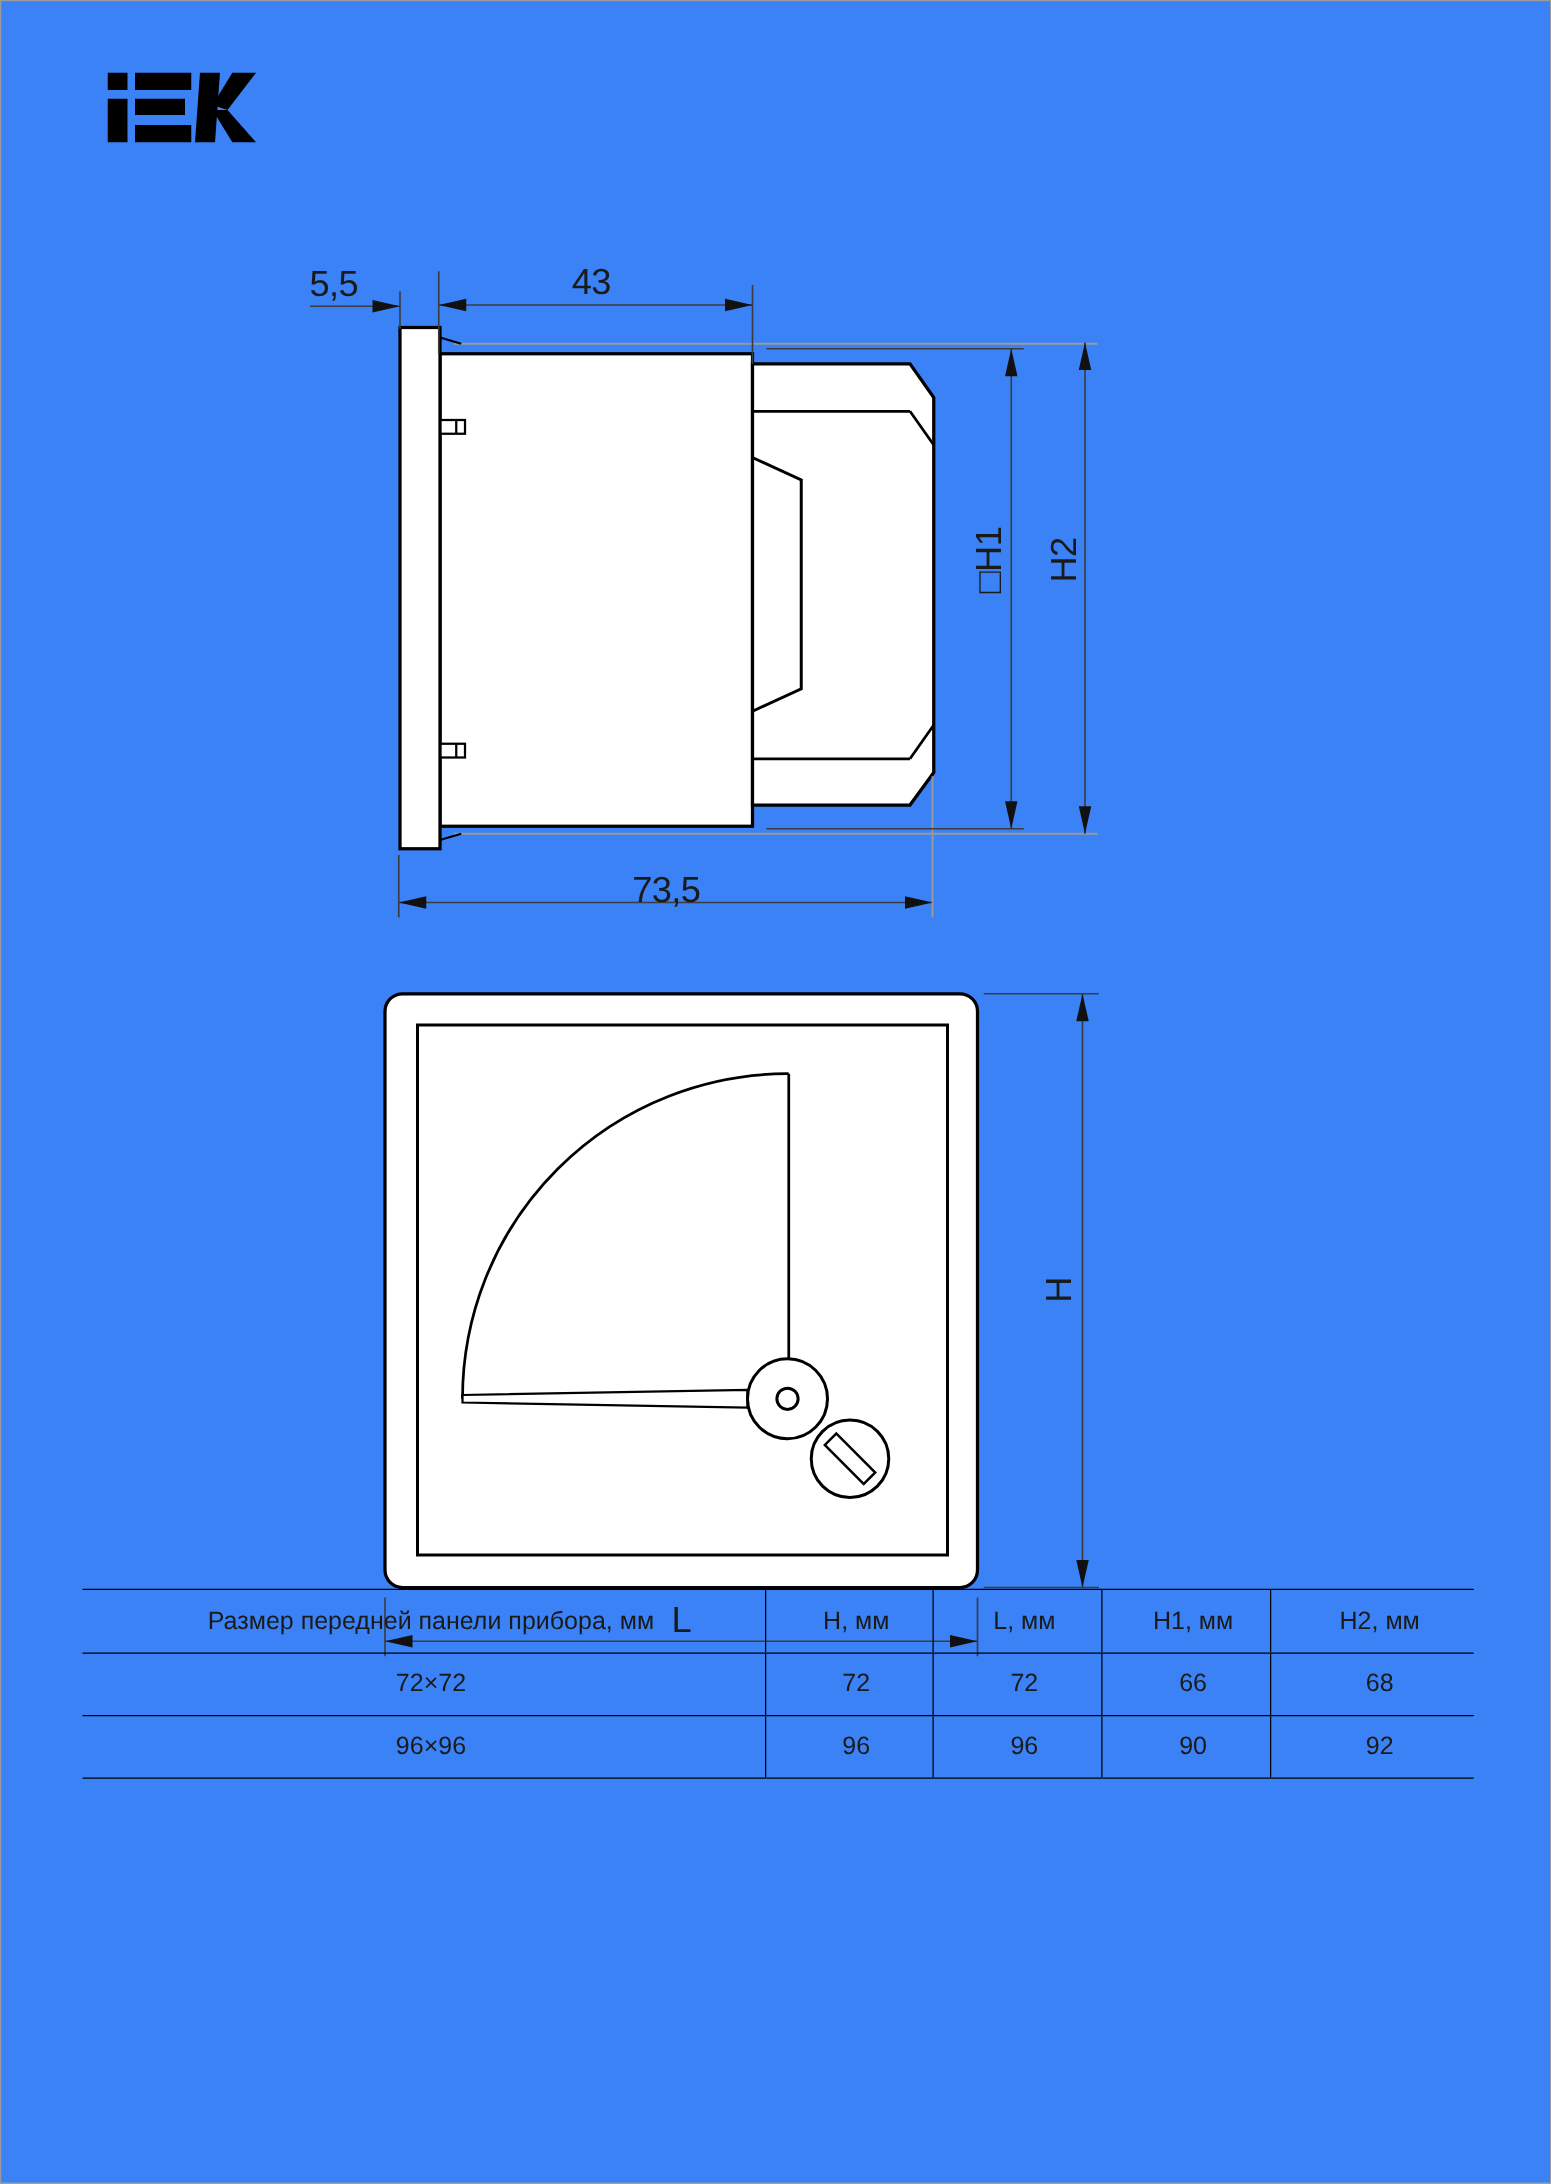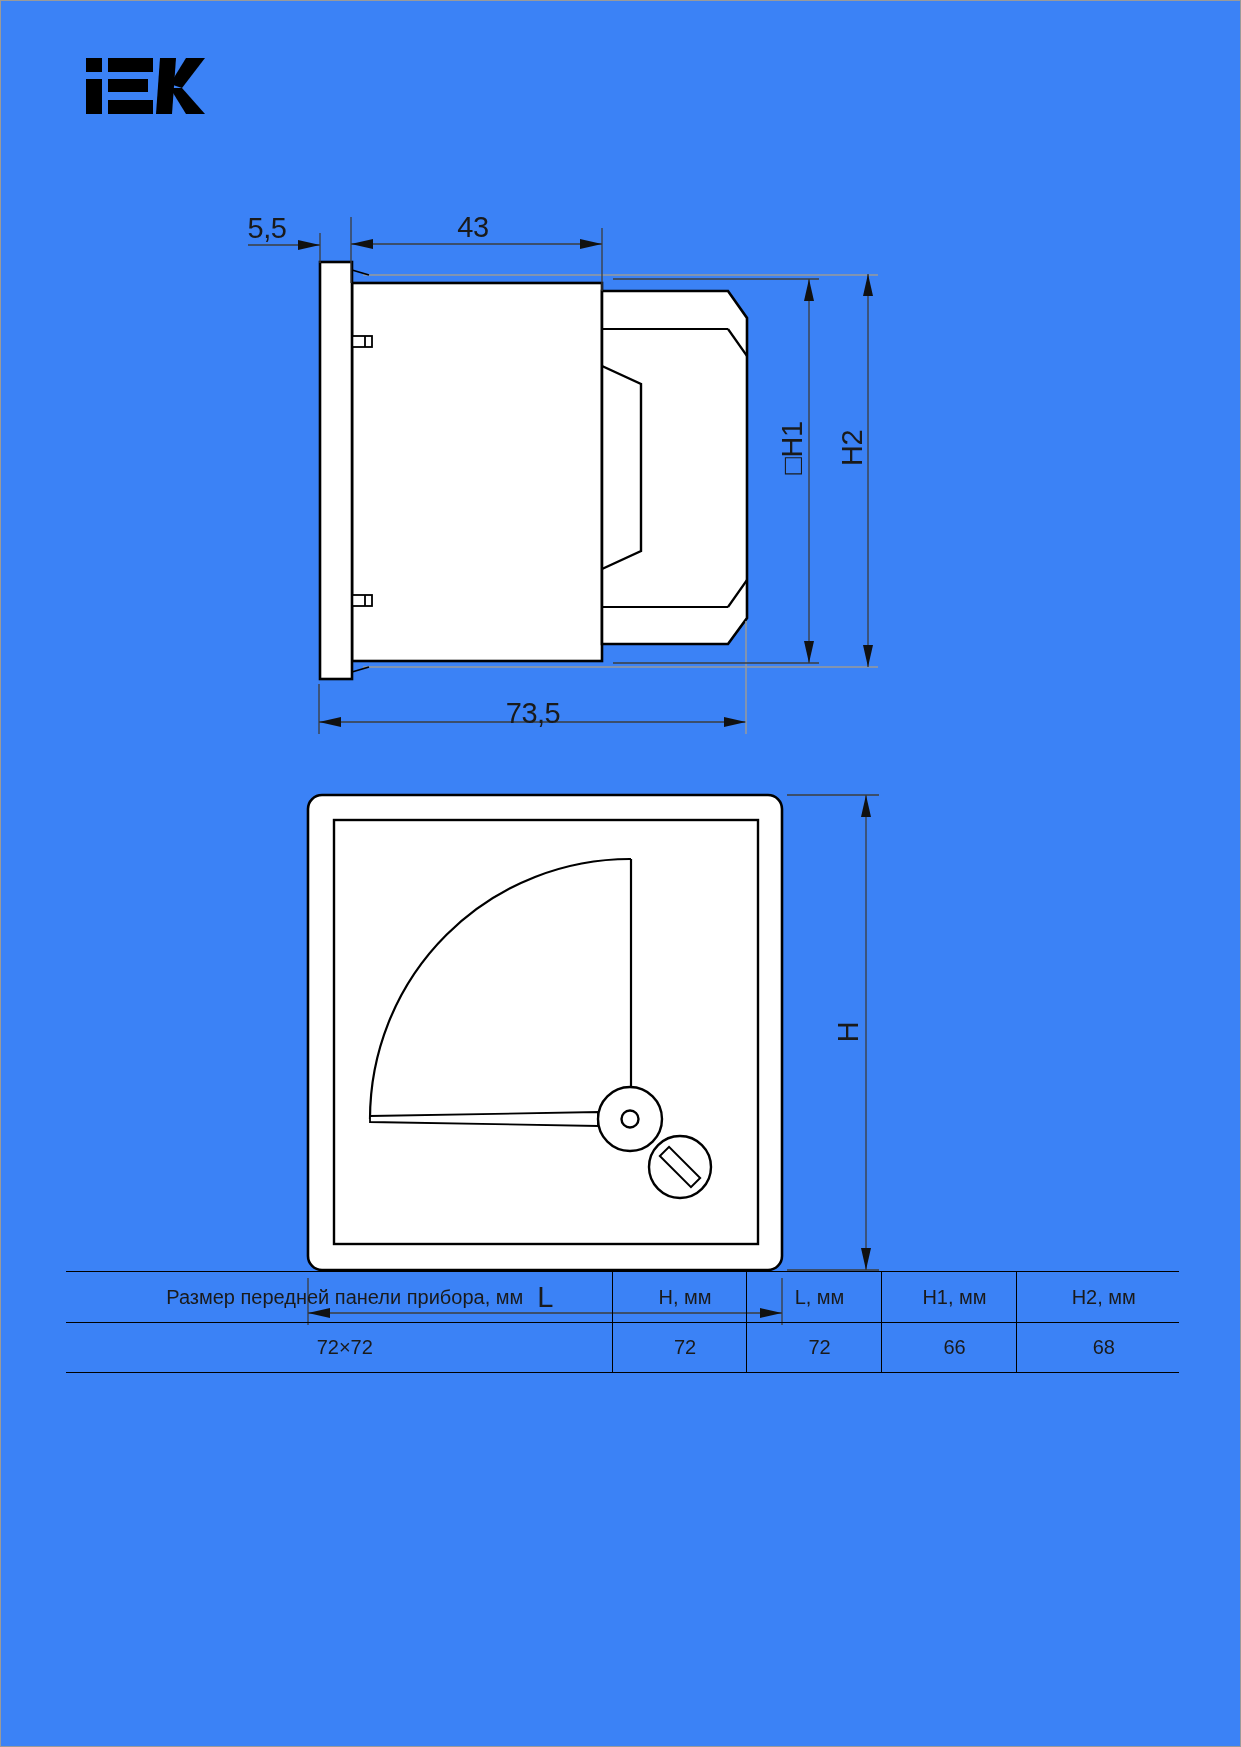--- a/index.html
+++ b/index.html
@@ -185,17 +185,24 @@
       </tr>
     </thead>
     <tbody>
       <tr>
         <td>72×72</td>
         <td>72</td>
         <td>72</td>
         <td>66</td>
         <td>68</td>
       </tr>
+      <tr>
+        <td>96×96</td>
+        <td>96</td>
+        <td>96</td>
+        <td>90</td>
+        <td>92</td>
+      </tr>
     </tbody>
   </table>
 
 
 </div>
 
 </body></html>

